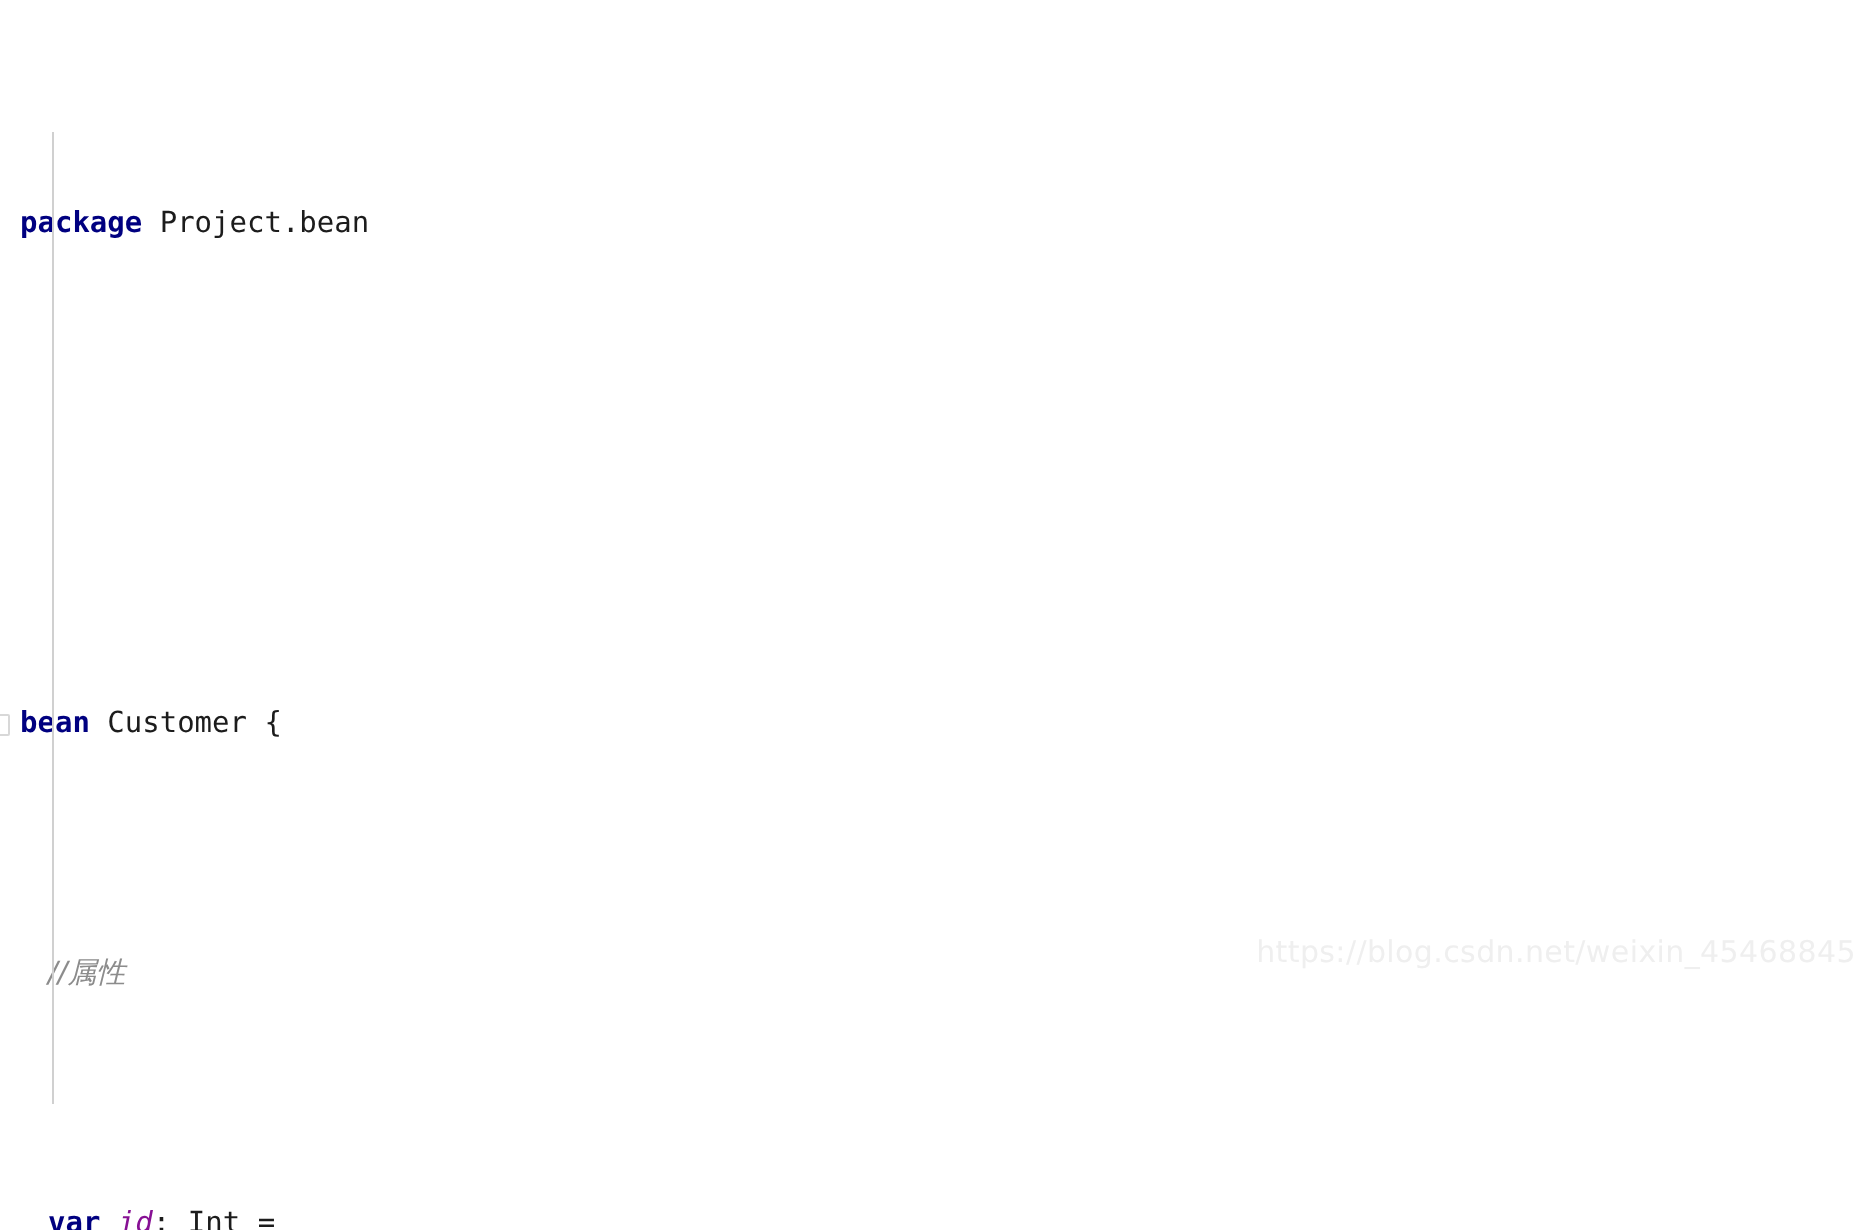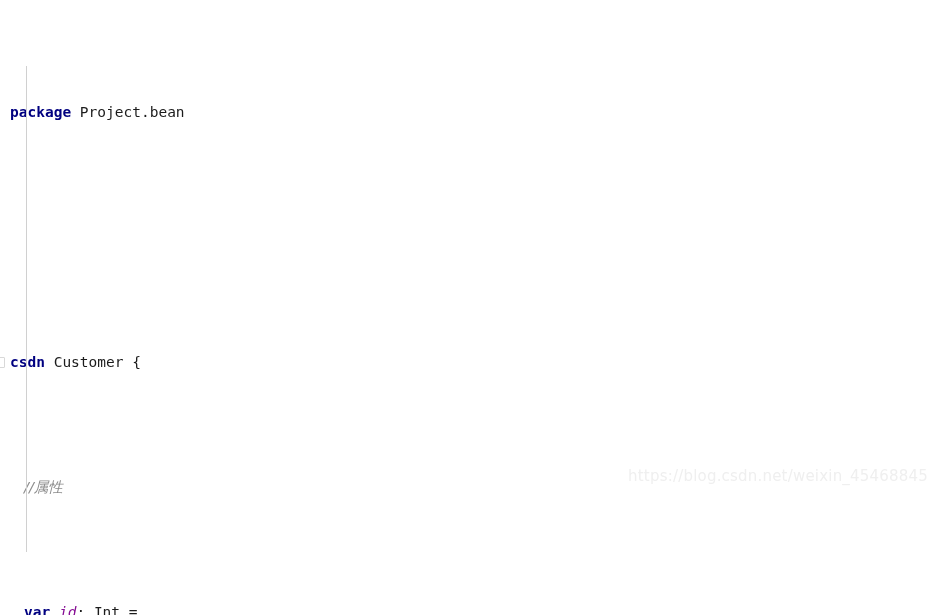--- a/index.html
+++ b/index.html
@@ -90,21 +90,21 @@
 
   <div class="code">
 
     
     <div class="line" style="padding-left:10px;"><span class="kw">package</span><span class="plain"> </span><span class="plain">Project.bean</span></div>
 
     
     <div class="line"></div>
 
     
-    <div class="line" style="padding-left:1px;"><span class="fold" style="top:7px;left:-4px;"></span><span style="display:inline-block;width:9px;"></span><span class="kw">csdn</span><span class="plain"> </span><span class="plain">Customer</span><span class="plain"> </span><span class="brace">{</span></div>
+    <div class="line" style="padding-left:1px;"><span class="fold" style="top:7px;left:-4px;"></span><span style="display:inline-block;width:9px;"></span><span class="kw">bean</span><span class="plain"> </span><span class="plain">Customer</span><span class="plain"> </span><span class="brace">{</span></div>
 
     
     <div class="line" style="padding-left:24px;"><span class="cmt">//属性</span></div>
 
     
     <div class="line" style="padding-left:24px;"><span class="kw">var</span><span class="plain"> </span><span class="ident">id</span><span class="plain">:</span><span class="plain"> </span><span class="typeb">Int</span><span class="plain"> </span><span class="plain">=</span><span class="plain"> </span><span class="usc">_</span></div>
 
     
     
 

